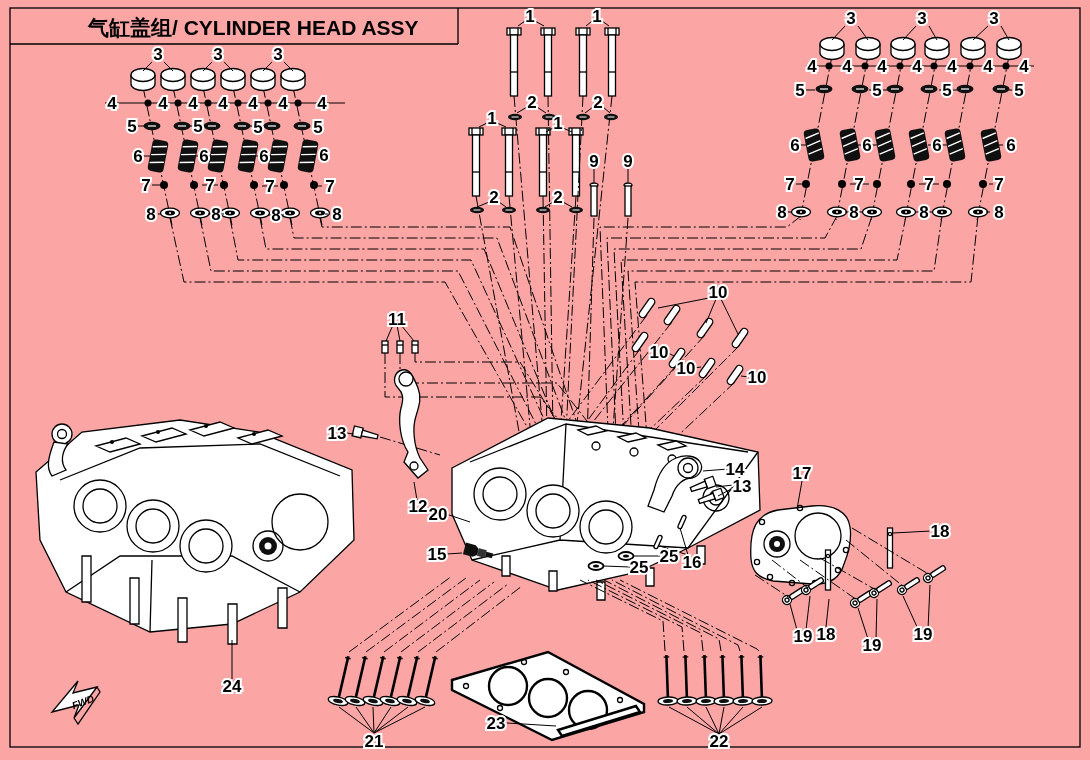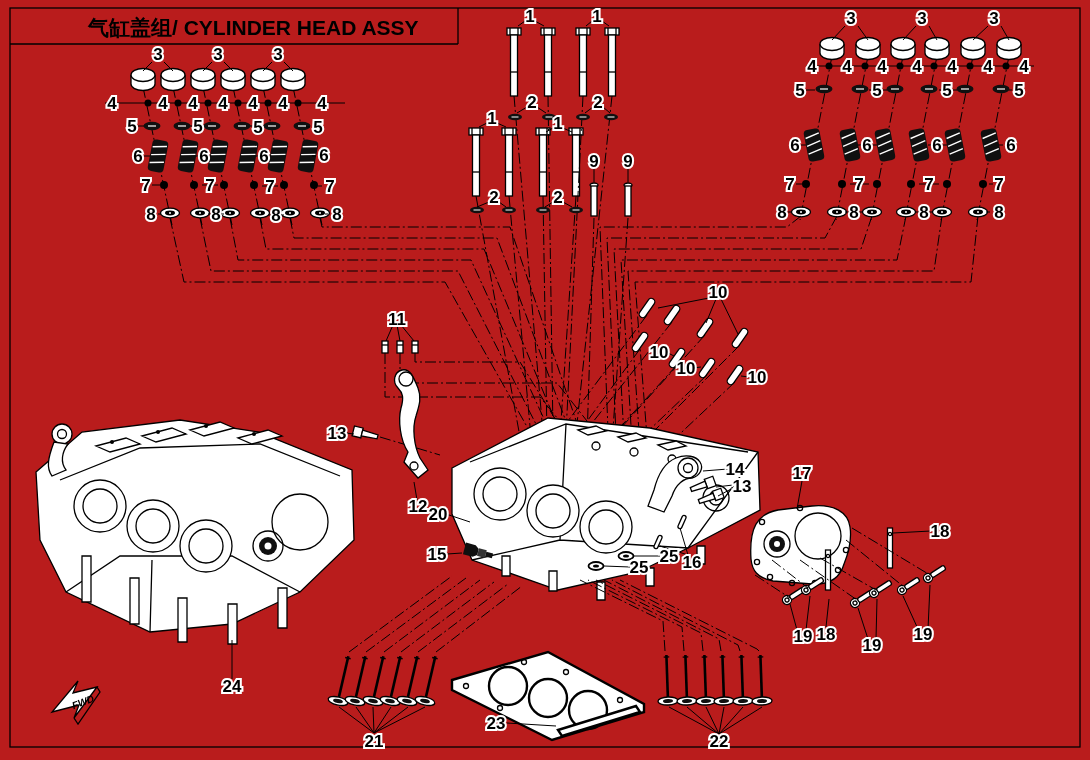--- a/index.html
+++ b/index.html
@@ -1,16 +1,16 @@
 <!DOCTYPE html>
 <html><head>
 <meta charset="utf-8">
 <style>
   html,body{margin:0;padding:0;background:#fff;}
-  .sheet{position:relative;width:1090px;height:760px;background:#b91c1c;overflow:hidden;
+  .sheet{position:relative;width:1090px;height:760px;background:#fca5a5;overflow:hidden;
          font-family:"Liberation Sans",sans-serif;}
   svg{position:absolute;left:0;top:0;}
   .s{fill:none;stroke:#000;stroke-width:1.3;}
   .sf{fill:#fff;stroke:#000;stroke-width:1.3;}
   .thk{fill:#fff;stroke:#000;stroke-width:2.4;}
   .dd{fill:none;stroke:#000;stroke-width:1;stroke-dasharray:11 3 2 3;}
   .ld{fill:none;stroke:#000;stroke-width:1;}
   .t{font:bold 17px "Liberation Sans",sans-serif;fill:#000;text-anchor:middle;
      dominant-baseline:central;paint-order:stroke;stroke:#fff;stroke-width:4px;}
   .tt{font:bold 21px "Liberation Sans",sans-serif;fill:#000;dominant-baseline:central;}

